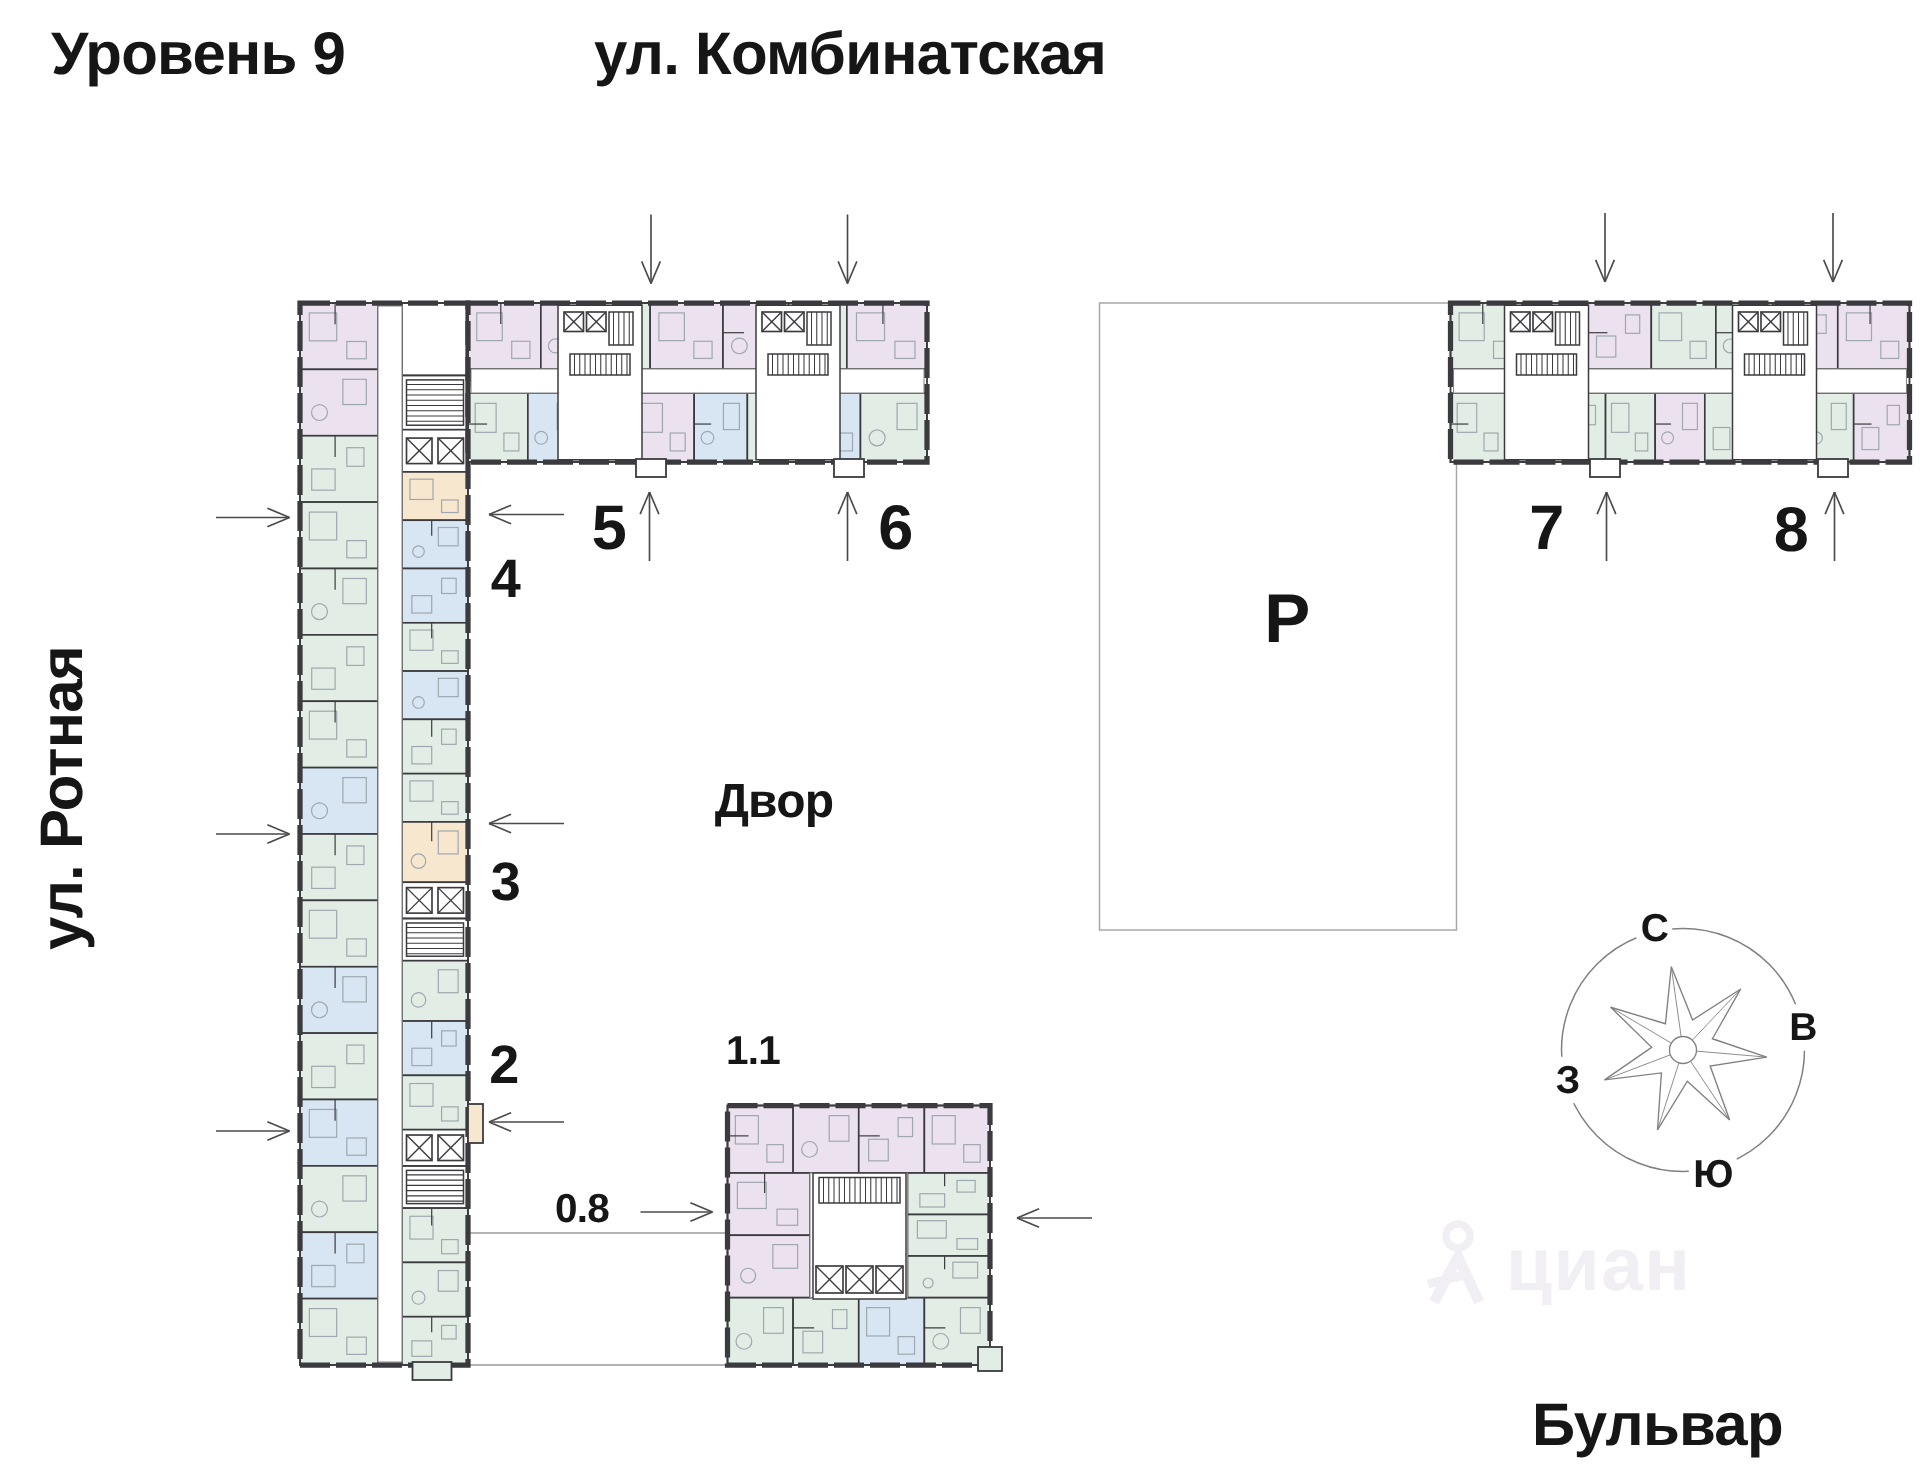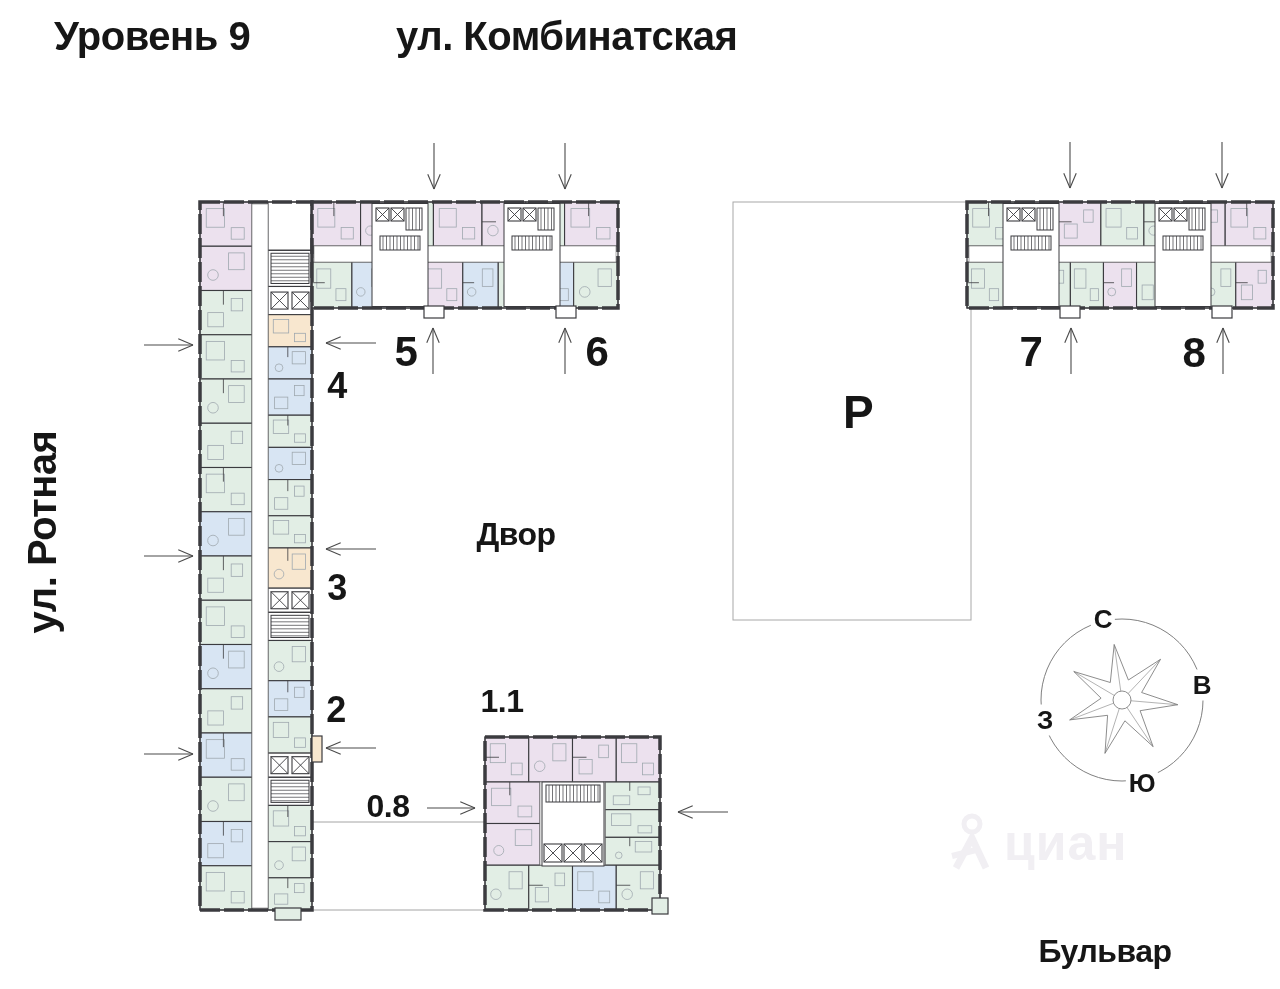--- a/index.html
+++ b/index.html
@@ -1,29 +1,29 @@
 <!DOCTYPE html>
 <html><head>
 <meta charset="utf-8">
 <style>
   html,body{margin:0;padding:0;}
   body{width:1280px;height:989px;background:#ffffff;position:relative;overflow:hidden;
        font-family:"Liberation Sans", sans-serif;color:#161616;}
   #plan{position:absolute;left:0;top:0;}
   .lbl{position:absolute;font-weight:700;white-space:nowrap;letter-spacing:-0.5px;}
   .ctr{transform:translate(-50%,-50%);}
-  .title-level{left:34px;top:14px;font-size:40px;margin-left:20px;}
+  .title-level{left:34px;top:14px;font-size:40px;}
   .street-top{left:396px;top:14px;font-size:40px;}
   .street-left{left:42px;top:532px;font-size:40px;transform:translate(-50%,-50%) rotate(-90deg);}
   .dvor{left:516px;top:534px;font-size:32px;}
   .parking-lbl{left:858px;top:412px;font-size:46px;}
-  .boulevard{left:1105px;top:951px;font-size:32px;}
+  .boulevard{left:1105px;top:951px;font-size:40px;}
   .num-big{font-size:42px;}
   .num-mid{font-size:36px;}
-  .num-sml{font-size:32px;}
+  .num-sml{font-size:27px;}
   .s5{left:406px;top:352px;} .s6{left:597px;top:352px;}
   .s7{left:1031px;top:352px;} .s8{left:1194px;top:353px;}
   .s4{left:337px;top:386px;} .s3{left:337px;top:588px;} .s2{left:336px;top:710px;}
   .s11{left:502px;top:701px;} .s12{left:388px;top:806px;}
   .cl{font-size:26px;font-weight:700;background:#fff;padding:0 3px;}
   .cN{left:1103px;top:619px;} .cE{left:1202px;top:685px;}
   .cW{left:1045px;top:720px;} .cS{left:1142px;top:783px;}
   .watermark{position:absolute;left:942px;top:806px;width:230px;height:70px;color:#f1eff3;}
   .watermark .wm-text{position:absolute;left:62px;top:8px;font-size:50px;font-weight:700;letter-spacing:1px;}
 </style>

